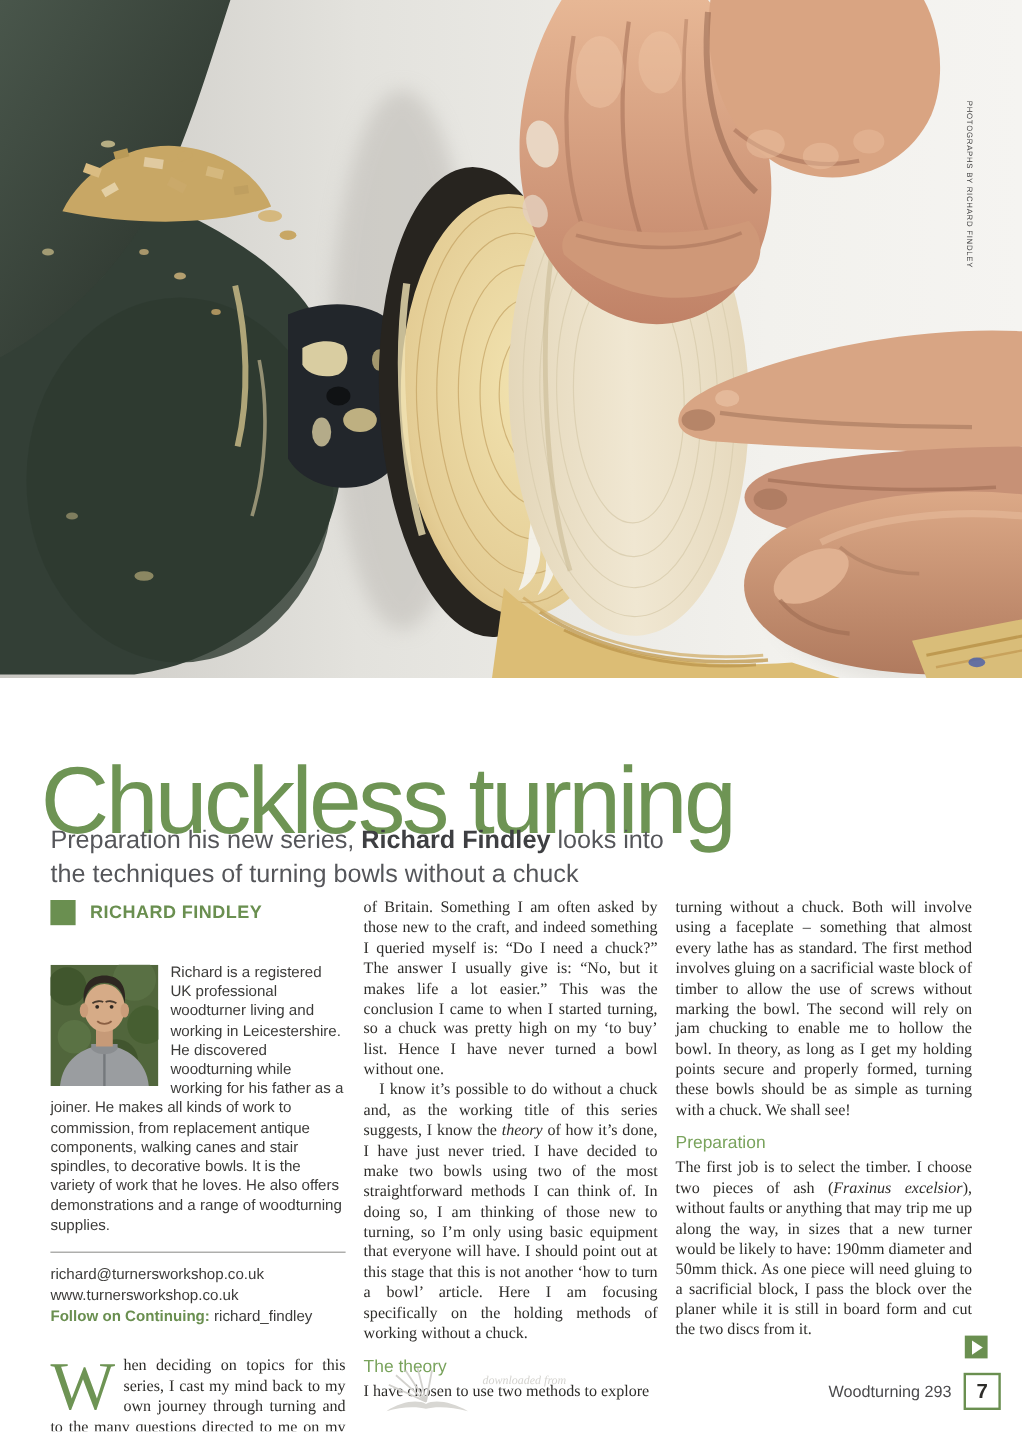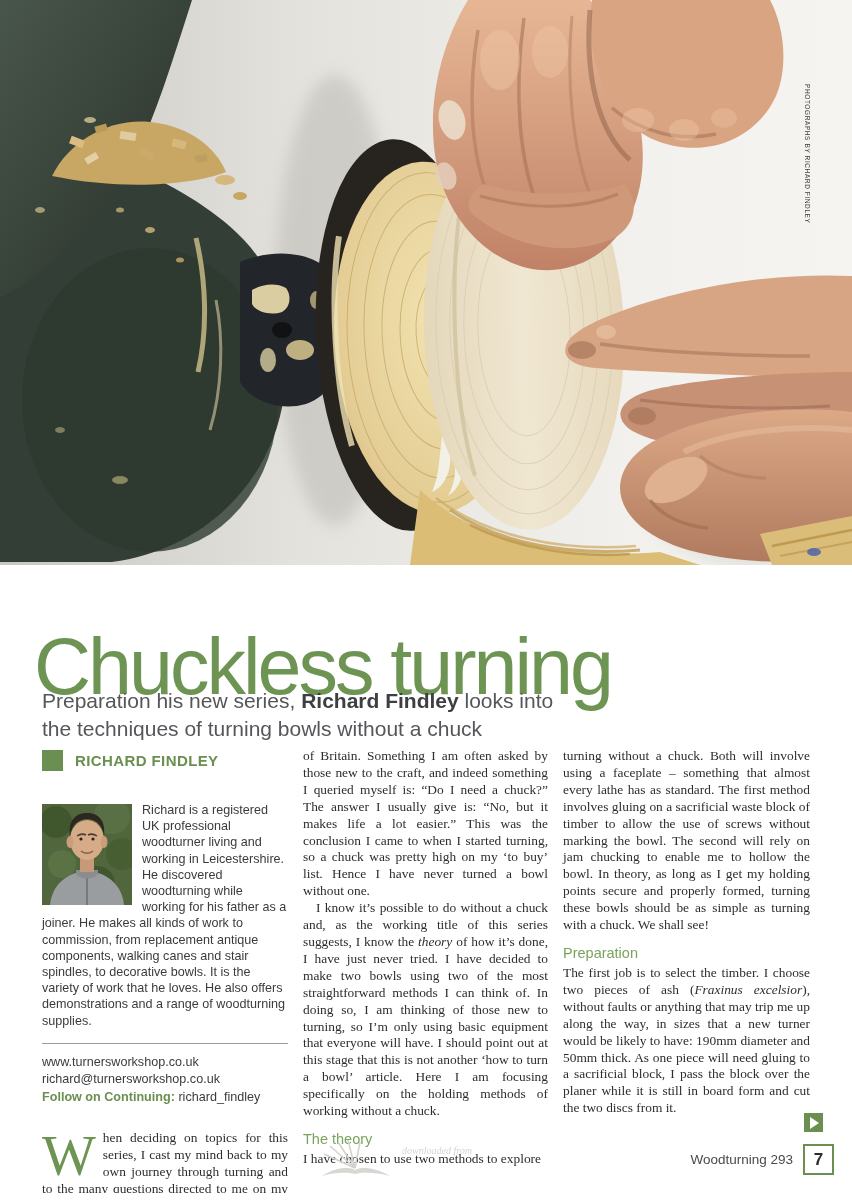--- a/index.html
+++ b/index.html
@@ -248,22 +248,22 @@
           <path d="M46,31 C48,30 52,30 55,32" stroke="#4a3b2e" stroke-width="1.5" fill="none"></path>
           <circle cx="39" cy="35" r="1.6" fill="#2e2721"></circle>
           <circle cx="51" cy="35" r="1.6" fill="#2e2721"></circle>
           <path d="M39,47 C42,50 48,50 51,47" stroke="#8a5f43" stroke-width="1.5" fill="none"></path>
         </svg>
       </span>
       <span>Richard is a registered UK professional woodturner living and working in Leicestershire. He discovered woodturning while working for his father as a joiner. He makes all kinds of work to commission, from replacement antique components, walking canes and stair spindles, to decorative bowls. It is the variety of work that he loves. He also offers demonstrations and a range of woodturning supplies.</span>
     </div>
     <hr class="rule">
     <div class="contact">
+      <div>richard@turnersworkshop.co.uk</div>
       <div>www.turnersworkshop.co.uk</div>
-      <div>richard@turnersworkshop.co.uk</div>
       <div>
         <span class="insta-label">Follow on Continuing:</span>
         <span>richard_findley</span>
       </div>
     </div>
     <p class="serif dropcap-para">
       <span class="dropcap">W</span><span>hen deciding on topics for this series, I cast my mind back to my own journey through turning and to the many questions directed to me on my travels around the turning clubs</span>
     </p>
   </div>
 

